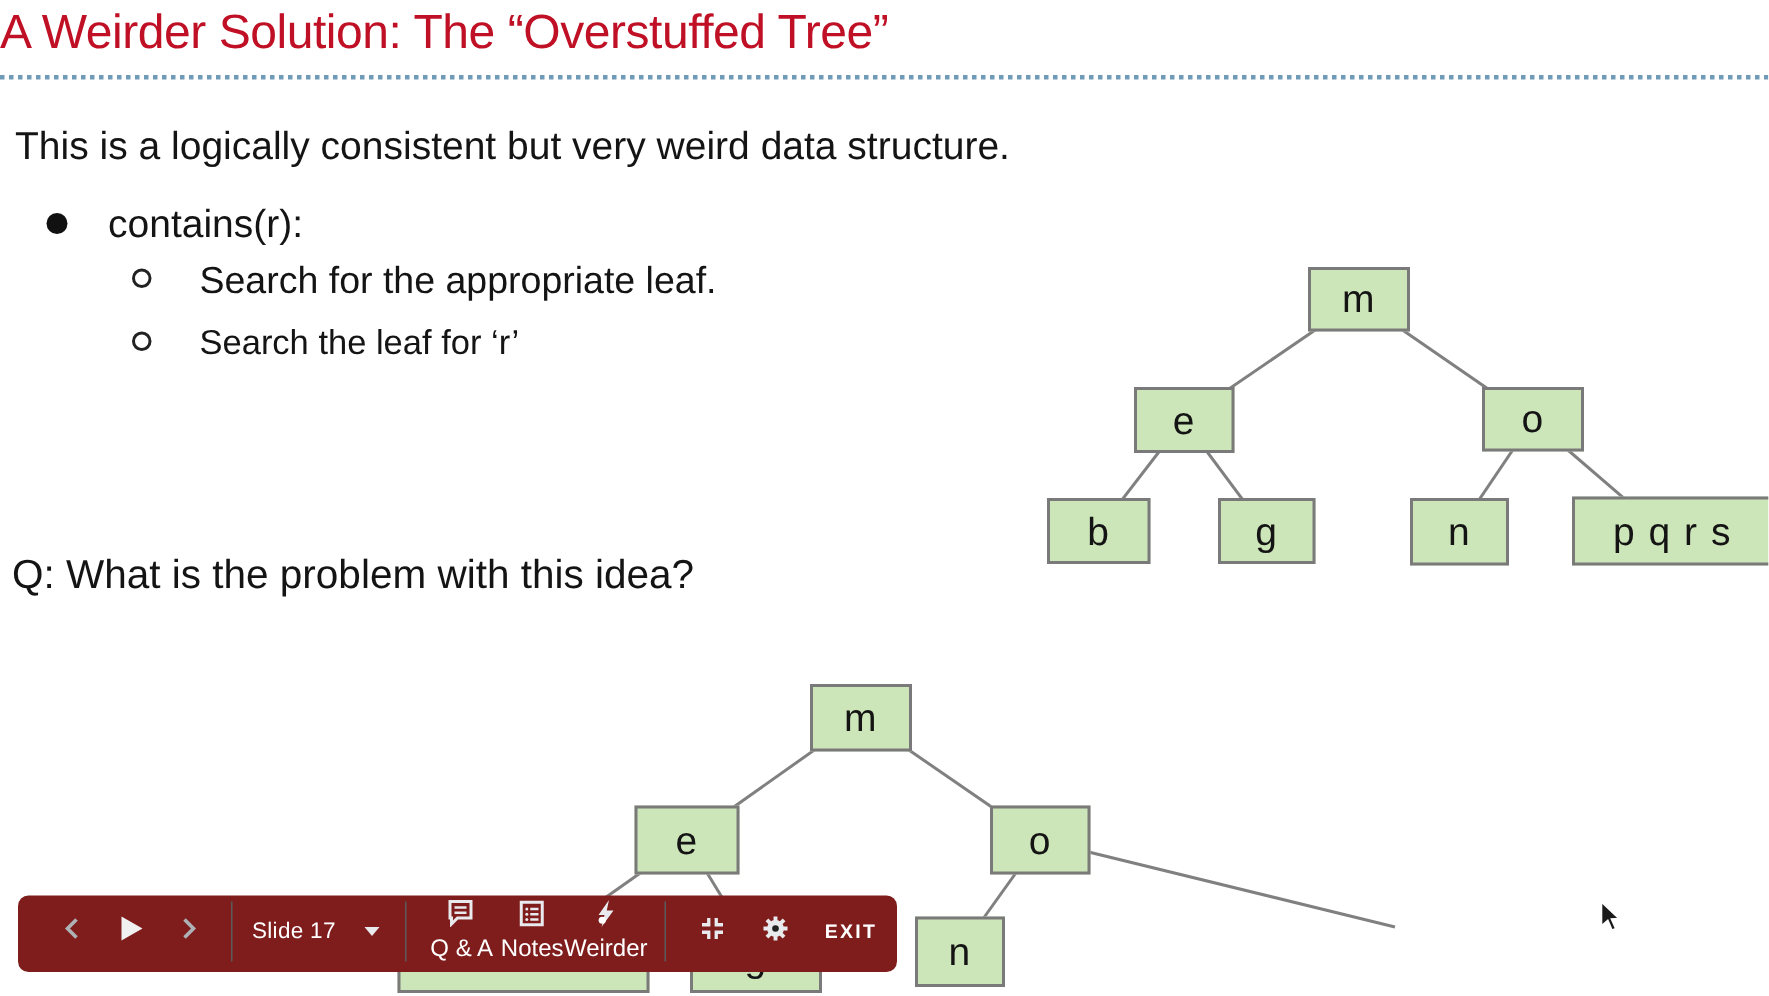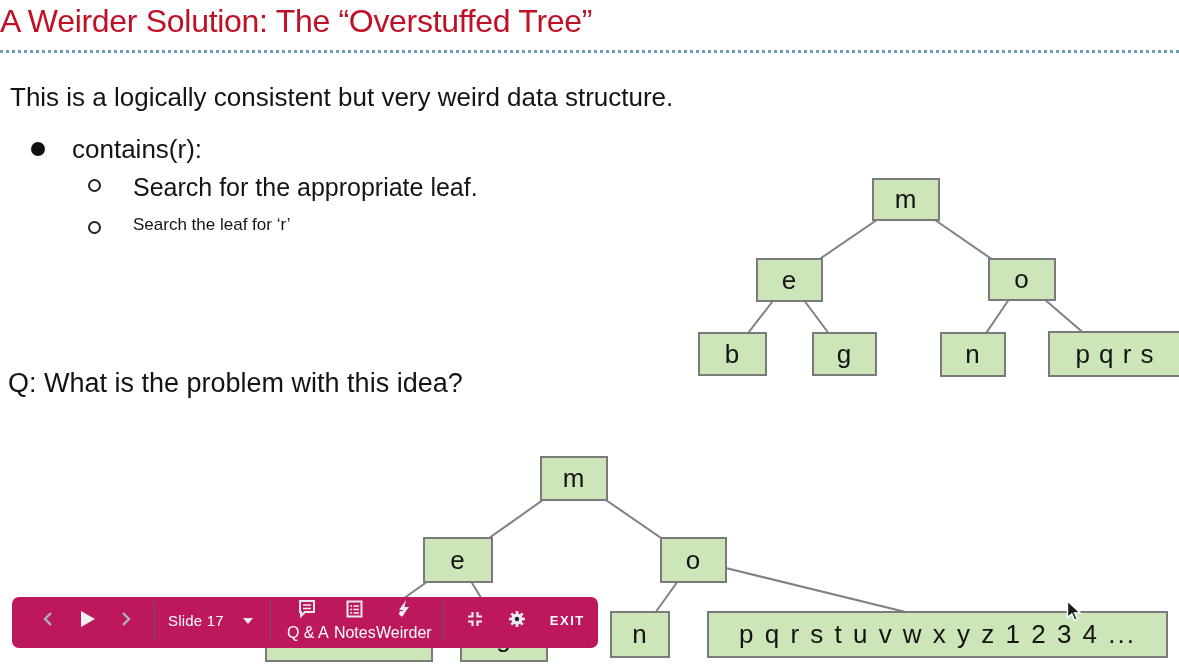--- a/index.html
+++ b/index.html
@@ -10,31 +10,31 @@
   .abs{position:absolute;}
   #title{left:0;top:3px;font-size:32px;font-weight:400;color:#c01025;letter-spacing:-0.3px;white-space:nowrap;}
   #dotted-rule{left:0;top:41px;width:1179px;height:9px;border-bottom:3px dotted #6f9ab8;}
   #intro{left:10px;top:82px;font-size:26px;}
   #bullet-dot{left:31px;top:142px;width:14px;height:14px;border-radius:50%;background:#111;}
   #bullet-main{left:72px;top:134px;font-size:26px;}
   .ring{width:13px;height:13px;border:2px solid #222;border-radius:50%;box-sizing:border-box;}
   #ring1{left:88px;top:179px;}
   #ring2{left:88px;top:221px;}
   #sub1{left:133px;top:173px;font-size:25px;}
-  #sub2{left:133px;top:215px;font-size:17px;}
+  #sub2{left:133px;top:215px;font-size:23px;}
   #question{left:8px;top:368px;font-size:27px;}
 
   
   #edges{position:absolute;left:0;top:0;z-index:1;}
   .node{position:absolute;z-index:2;background:#cde6b9;border:2px solid #7a7a7a;box-sizing:border-box;
         display:flex;align-items:center;justify-content:center;font-size:26px;color:#141414;
         letter-spacing:1px;white-space:nowrap;}
 
   
-  #toolbar{position:absolute;left:12px;top:597px;width:586px;height:51px;background:#be185d;
+  #toolbar{position:absolute;left:12px;top:597px;width:586px;height:51px;background:#7f1d1d;
            border-radius:7px;z-index:5;display:flex;align-items:center;padding:0 12px 4px 22px;
            box-sizing:border-box;}
   .tb-btn{background:none;border:none;padding:0;margin:0;display:flex;flex-direction:column;
           align-items:center;justify-content:center;cursor:pointer;color:#fff;}
   .tb-sep{width:1px;height:40px;background:#5a5a5a;flex:none;}
   .tb-label{font-size:16px;color:#ffffff;margin-top:3px;font-family:"Liberation Sans",sans-serif;}
   #slide-btn{flex-direction:row;font-size:15px;color:#fff;letter-spacing:0.2px;}
   #exit-btn{font-size:13px;font-weight:700;letter-spacing:1.5px;color:#fff;}
 
   
@@ -82,21 +82,20 @@
   <div class="node" style="left:812px;top:332px;width:65px;height:44px;">g</div>
   <div class="node" style="left:940px;top:332px;width:66px;height:45px;">n</div>
   <div class="node" style="left:1048px;top:331px;width:134px;height:46px;">p q r s</div>
 
   <div class="node" style="left:540px;top:456px;width:68px;height:45px;">m</div>
   <div class="node" style="left:423px;top:537px;width:70px;height:46px;">e</div>
   <div class="node" style="left:660px;top:537px;width:67px;height:46px;">o</div>
   <div class="node" style="left:265px;top:614px;width:168px;height:48px;font-size:26px;">b</div>
   <div class="node" style="left:460px;top:614px;width:88px;height:48px;font-size:26px;">g</div>
   <div class="node" style="left:610px;top:611px;width:60px;height:47px;">n</div>
-  <div class="node" style="left:707px;top:611px;width:461px;height:47px;letter-spacing:2px;">p q r s t u v w x y z 1 2 3 4 ...</div>
 
   <div id="toolbar">
     <button class="tb-btn" style="width:28px;height:30px;margin-right:10px;">
       <span>
         <svg width="12" height="16" viewBox="0 0 12 16">
             <polyline points="9,2 3,8 9,14" fill="none" stroke="#aeb1b5" stroke-width="2.4"></polyline>
           </svg>
       </span>
     </button>
     <button class="tb-btn" style="width:30px;height:30px;margin-right:10px;">

